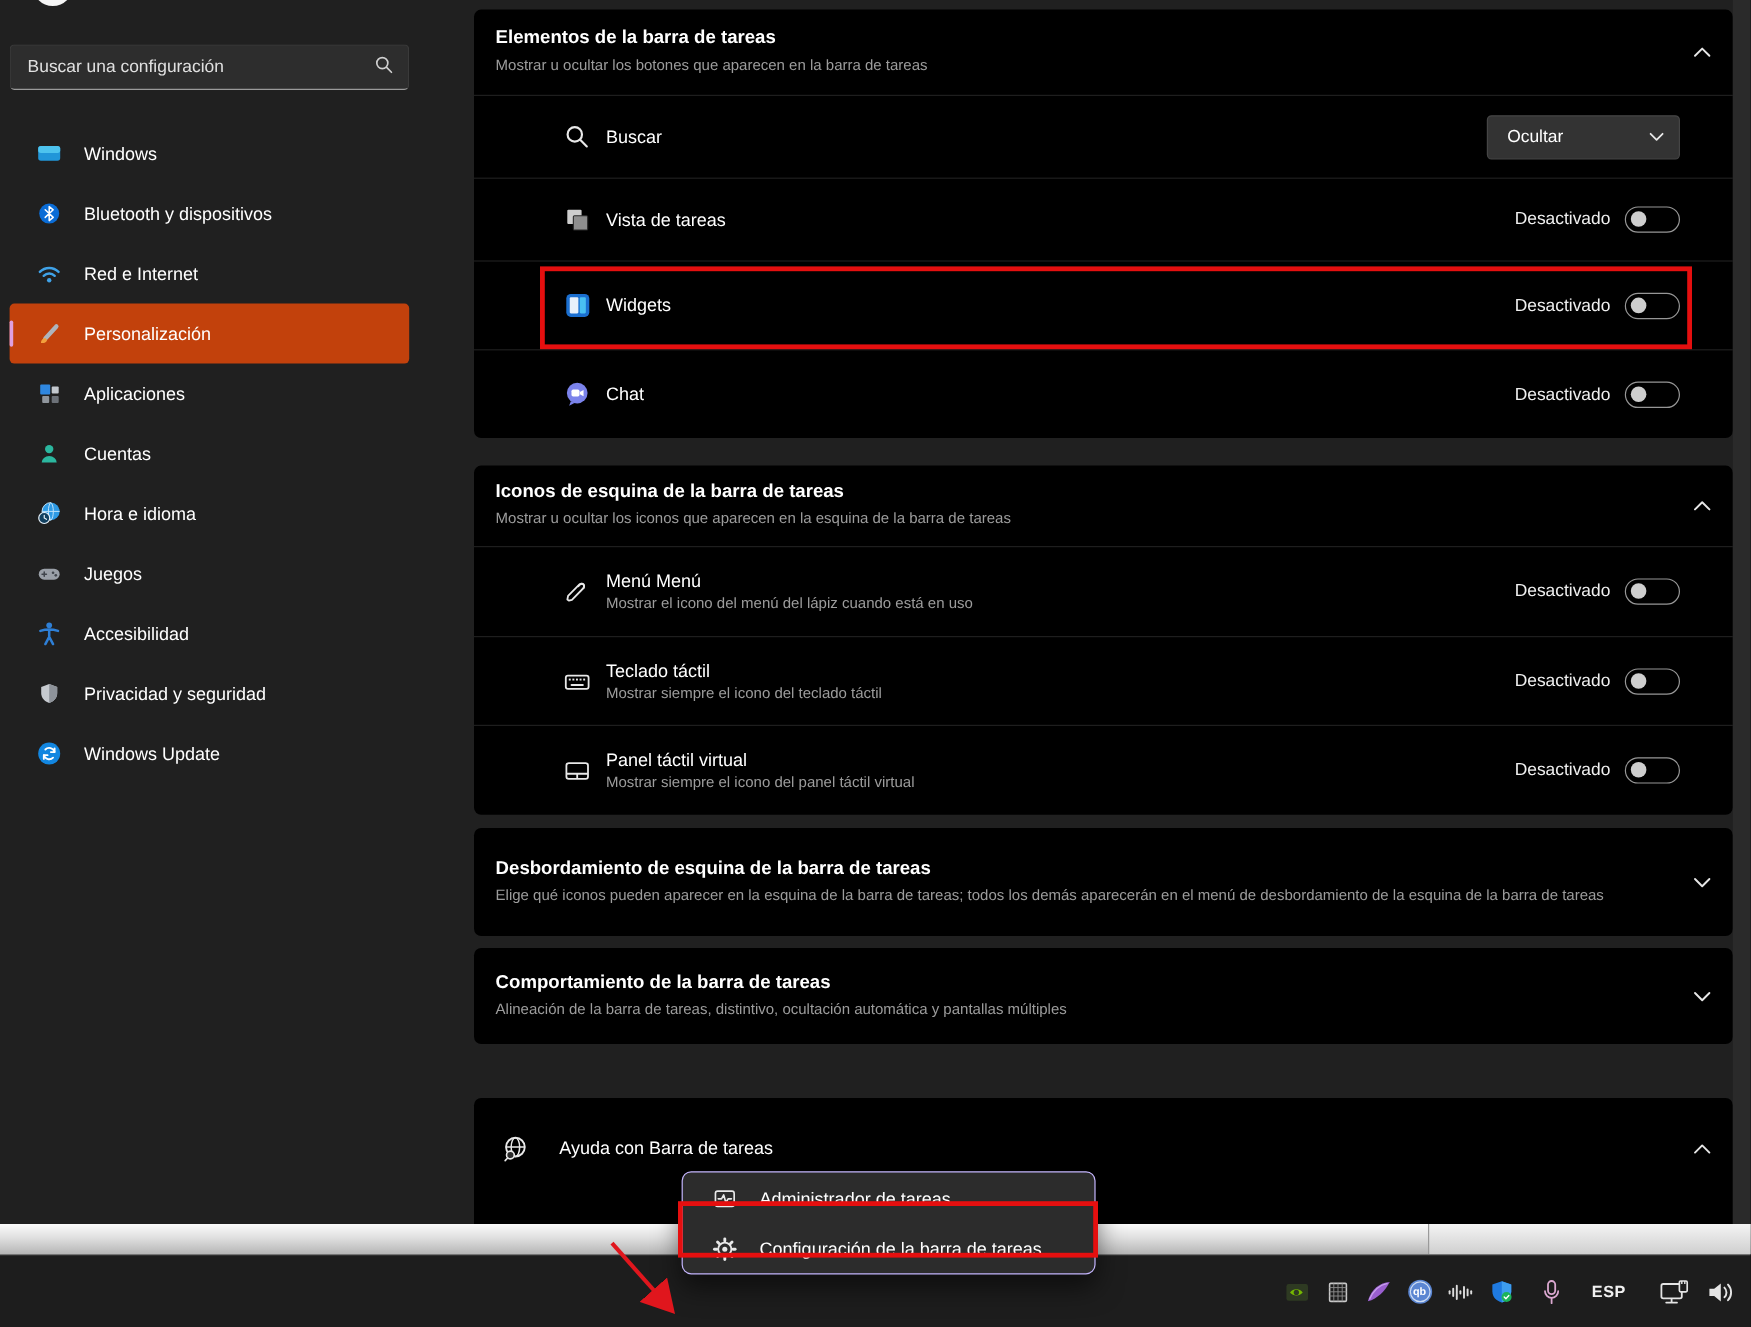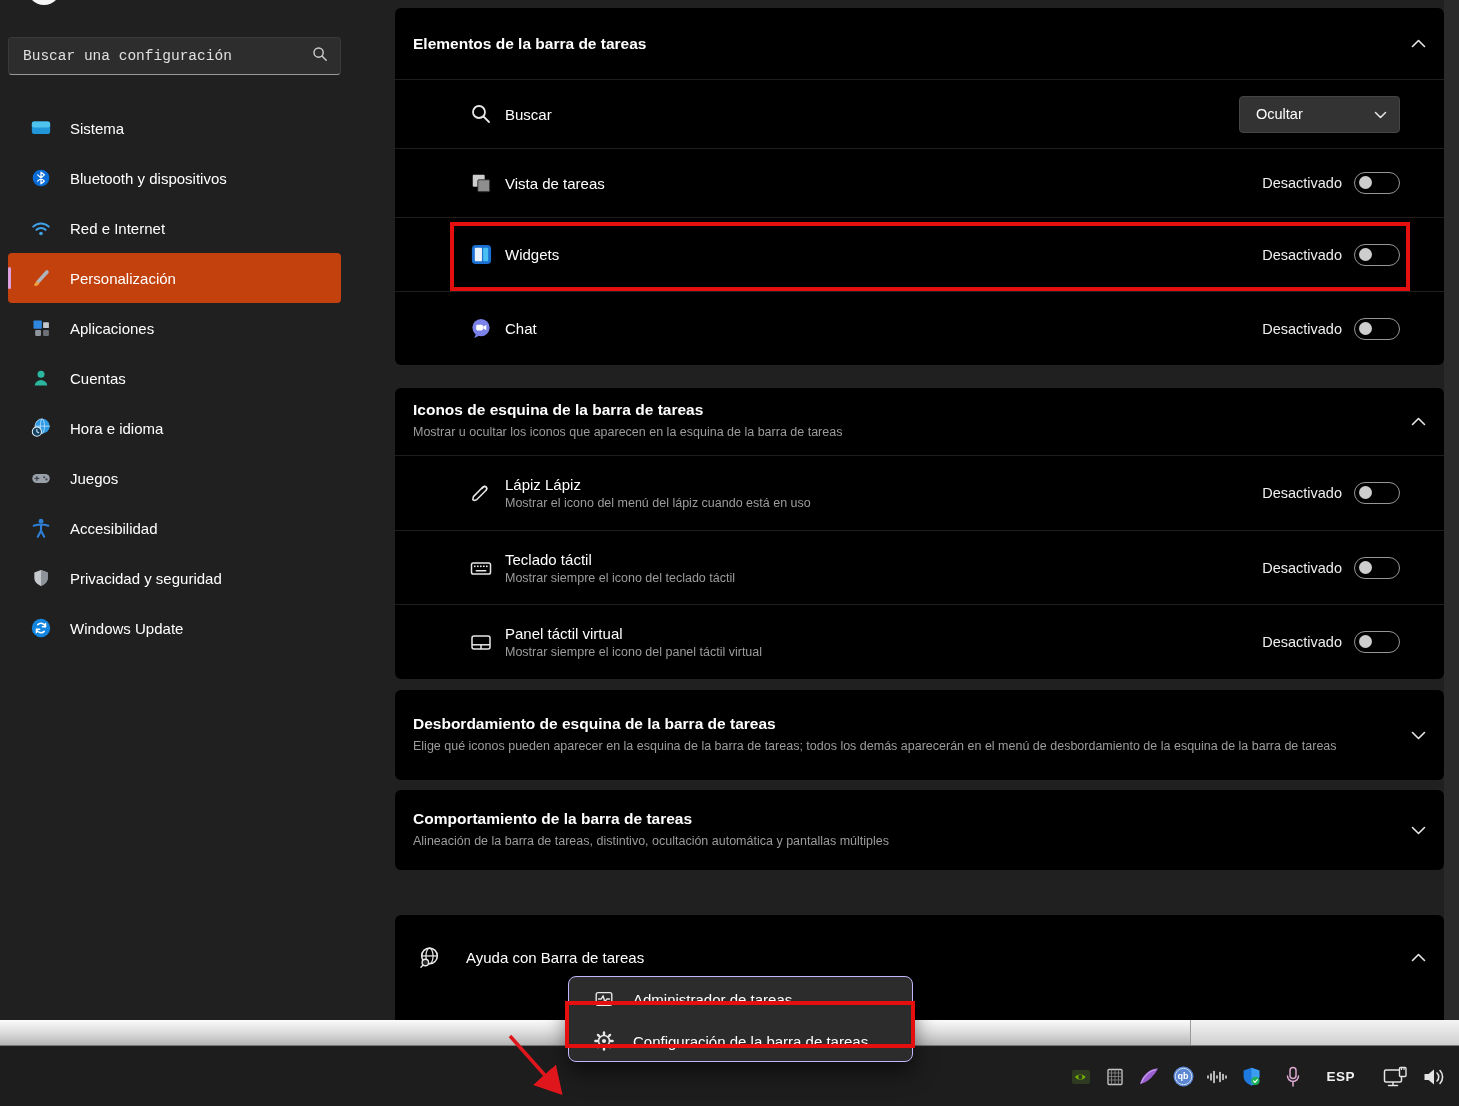--- a/index.html
+++ b/index.html
@@ -12,21 +12,21 @@
   
   .sidebar { position:absolute; left:0; top:0; width:395px; height:1020px; }
   .avatar { position:absolute; left:27px; top:-29px; width:34px; height:34px; border-radius:50%; background:#f5f5f5; }
   .searchbox {
     position:absolute; left:8px; top:37px; width:333px; height:38px;
     background:#2d2d2d; border:1px solid #3a3a3a; border-bottom:1px solid #9a9a9a;
     border-radius:4px; display:flex; align-items:center; padding:0 12px 0 14px;
   }
   .searchbox input {
     flex:1; background:transparent; border:none; outline:none;
-    color:#e6e6e6; font-size:14.5px; font-family:Liberation Mono, monospace;
+    color:#e6e6e6; font-size:14.5px; font-family:Liberation Sans, sans-serif;
   }
   .searchbox input::placeholder { color:#e0e0e0; opacity:1; }
   .nav { position:absolute; left:8px; top:103px; width:333px; }
   .nav-item {
     position:relative; height:50px; display:flex; align-items:center;
     border-radius:4px; cursor:default;
   }
   .nav-item.selected { background:#c2410c; }
   .accent-pill { position:absolute; left:0; top:14px; width:3px; height:22px; border-radius:2px; background:#dfa0df; }
   .nav-icon { width:22px; height:22px; margin-left:22px; display:flex; align-items:center; justify-content:center; }
@@ -106,21 +106,21 @@
     </div>
 
     <nav class="nav">
       <div class="nav-item">
         <span class="nav-icon">
           <svg width="22" height="22" viewBox="0 0 24 24">
               <rect x="2" y="5" width="20" height="13.5" rx="2.5" fill="#2196d9"></rect>
               <rect x="2" y="5" width="20" height="6.5" rx="2.5" fill="#4dc3ee"></rect>
             </svg>
         </span>
-        <span class="nav-label">Sistema</span>
+        <span class="nav-label">Windows</span>
       </div>
       <div class="nav-item">
         <span class="nav-icon">
           <svg width="20" height="20" viewBox="0 0 24 24">
               <circle cx="12" cy="12" r="10" fill="#0a6cd6"></circle>
               <path d="M8 8.2 L16 15.8 L12 19 V5 L16 8.2 L8 15.8" fill="none" stroke="#fff" stroke-width="1.5" stroke-linejoin="round" stroke-linecap="round"></path>
             </svg>
         </span>
         <span class="nav-label">Bluetooth y dispositivos</span>
       </div>
@@ -214,20 +214,21 @@
         </span>
         <span class="nav-label">Windows Update</span>
       </div>
     </nav>
   </aside>
 
   <section class="card" style="top:8px; height:357px;">
     <div class="card-header" style="height:71px;">
       <div class="hdr-text">
         <div class="title">Elementos de la barra de tareas</div>
+        <div class="subtitle">Mostrar u ocultar los botones que aparecen en la barra de tareas</div>
       </div>
       <span class="chev">
         <svg width="15" height="9" viewBox="0 0 15 9">
             <polyline points="1.5,7.5 7.5,1.5 13.5,7.5" fill="none" stroke="#e6e6e6" stroke-width="1.6" stroke-linecap="round" stroke-linejoin="round"></polyline>
           </svg>
       </span>
     </div>
 
     <div class="row" style="height:69px;">
       <span class="row-icon">
@@ -313,21 +314,21 @@
     </div>
 
     <div class="row" style="height:75px;">
       <span class="row-icon">
         <svg width="24" height="24" viewBox="0 0 24 24">
             <path d="M5 19.5 l2.6-.7 L17.3 9 a2.3 2.3 0 0 0-3.2-3.2 L4.4 15.6 3.8 18.6 Z" fill="none" stroke="#e8e8e8" stroke-width="1.5" stroke-linejoin="round"></path>
             <path d="M13 7.5 c2.5-3.5 6-2 4.3 1.5" fill="none" stroke="#e8e8e8" stroke-width="1.5" stroke-linecap="round"></path>
           </svg>
       </span>
       <span class="row-text">
-        <div class="row-label">Lápiz Lápiz</div>
+        <div class="row-label">Menú Menú</div>
         <div class="row-sub">Mostrar el icono del menú del lápiz cuando está en uso</div>
       </span>
       <span class="right-ctl">
         <span class="state">Desactivado</span>
         <span class="toggle">
             <span class="knob"></span>
           </span>
       </span>
     </div>
 

